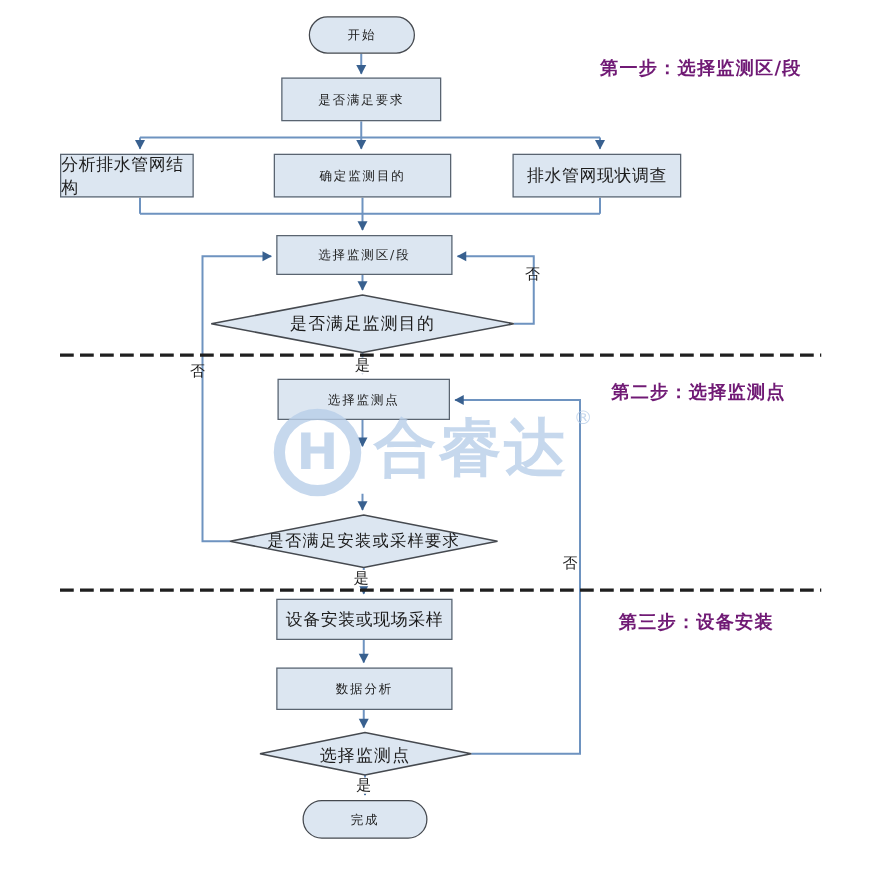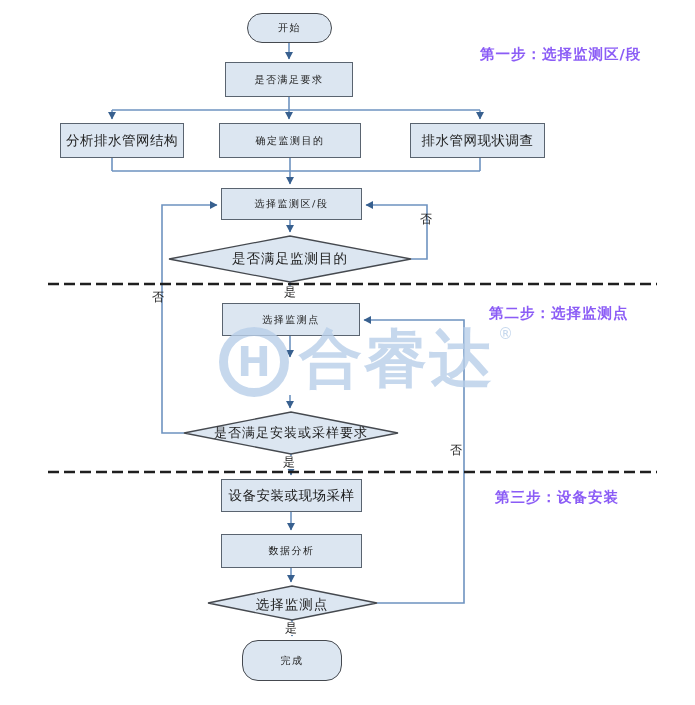--- a/index.html
+++ b/index.html
@@ -10,30 +10,30 @@
   .arrowhead{fill:var(--arrow);}
   .divider-line{stroke:var(--divider);stroke-width:2.6;stroke-dasharray:11 5;fill:none;}
   .diamond{fill:var(--node-fill);stroke:var(--shape-border);stroke-width:1.3;}
   .node{position:absolute;background:var(--node-fill);border:1.4px solid var(--node-border);
         display:flex;align-items:center;justify-content:center;
         font-size:10px;color:var(--text);letter-spacing:1.5px;box-sizing:border-box;}
   .pill{border-radius:16px;border:1.5px solid var(--shape-border);}
   .diamond-label{position:absolute;background:transparent;border:none;text-align:center;
         font-size:13.5px;color:var(--text);letter-spacing:1px;}
   .step-label{position:absolute;font-family:"DejaVu Sans","Liberation Sans",sans-serif;
-        font-weight:bold;font-size:14.5px;color:#8b5cf6;letter-spacing:1px;white-space:nowrap;}
+        font-weight:bold;font-size:14.5px;color:#701a75;letter-spacing:1px;white-space:nowrap;}
   .edge-label{position:absolute;font-size:12px;color:var(--text);width:20px;text-align:center;line-height:13px;}
   .edge-label.on-line{background:#fff;}
   #watermark{position:absolute;left:219px;top:325px;display:flex;align-items:flex-start;
         color:var(--watermark);opacity:.8;pointer-events:none;z-index:5;}
   #wm-logo{width:52px;height:52px;border:9px solid var(--watermark);border-radius:50%;
         display:flex;align-items:center;justify-content:center;
         font-family:"DejaVu Sans","Liberation Sans",sans-serif;font-weight:bold;font-size:40px;
         margin-top:2px;}
-  #wm-text{font-size:63px;line-height:66px;font-weight:bold;letter-spacing:2px;margin-left:10px;
+  #wm-text{font-size:50px;line-height:66px;font-weight:bold;letter-spacing:2px;margin-left:10px;
         font-family:"DejaVu Serif","Liberation Serif",serif;}
   #wm-reg{font-size:15px;line-height:15px;margin-left:4px;margin-top:2px;
         font-family:"DejaVu Sans","Liberation Sans",sans-serif;}
 </style>
 </head>
 <body>
 
 <div id="stage">
 
   <svg id="wires" viewBox="0 0 695 705">
@@ -79,42 +79,42 @@
 
     <polygon class="diamond" points="169,259 290,236 411,259 290,282"></polygon>
     <polygon class="diamond" points="184,433 291,412 398,433 291,454"></polygon>
     <polygon class="diamond" points="208,603 292,586 377,603 292,620"></polygon>
   </svg>
 
   <div class="node pill" style="left:247px;top:13px;width:85px;height:30px;">开始</div>
 
   <div class="node" style="left:225px;top:62px;width:128px;height:35px;">是否满足要求</div>
 
-  <div class="node" style="left:48px;top:123px;width:124px;height:35px;font-size:13.5px;letter-spacing:0.5px;margin-left:12px;">分析排水管网结构</div>
+  <div class="node" style="left:48px;top:123px;width:107px;height:35px;font-size:13.5px;letter-spacing:0.5px;">分析排水管网结构</div>
 
   <div class="node" style="left:219px;top:123px;width:142px;height:35px;">确定监测目的</div>
 
   <div class="node" style="left:410px;top:123px;width:135px;height:35px;font-size:13.5px;letter-spacing:0.5px;">排水管网现状调查</div>
 
   <div class="node" style="left:221px;top:188px;width:141px;height:32px;">选择监测区/段</div>
 
   <div class="diamond-label" style="left:190px;top:250px;width:200px;">是否满足监测目的</div>
 
   <div class="node" style="left:222px;top:303px;width:138px;height:33px;">选择监测点</div>
 
 
   <div class="diamond-label" style="left:181px;top:424px;width:220px;font-size:13px;">是否满足安装或采样要求</div>
 
   <div class="node" style="left:221px;top:479px;width:141px;height:33px;font-size:13.5px;letter-spacing:0.5px;">设备安装或现场采样</div>
 
   <div class="node" style="left:221px;top:534px;width:141px;height:34px;">数据分析</div>
 
   <div class="diamond-label" style="left:212px;top:596px;width:160px;">选择监测点</div>
 
-  <div class="node pill" style="left:242px;top:640px;width:100px;height:41px;">完成</div>
+  <div class="node pill" style="left:242px;top:640px;width:100px;height:31px;">完成</div>
 
   <div class="step-label" style="left:480px;top:45px;">第一步：选择监测区/段</div>
   <div class="step-label" style="left:489px;top:304px;">第二步：选择监测点</div>
   <div class="step-label" style="left:495px;top:488px;">第三步：设备安装</div>
 
   <div class="edge-label" style="left:416px;top:213px;">否</div>
   <div class="edge-label" style="left:148px;top:291px;">否</div>
   <div class="edge-label" style="left:446px;top:444px;">否</div>
   <div class="edge-label on-line" style="left:280px;top:286px;">是</div>
   <div class="edge-label on-line" style="left:279px;top:456px;">是</div>

